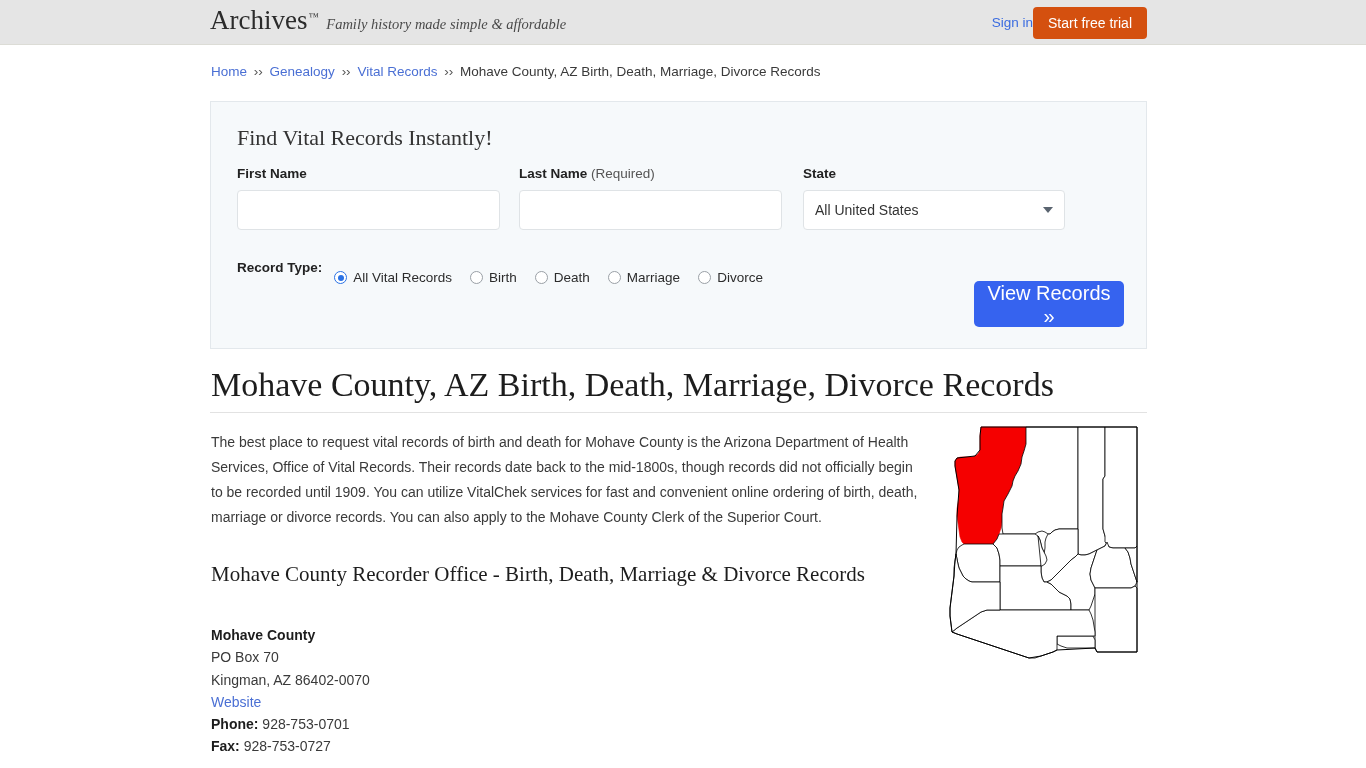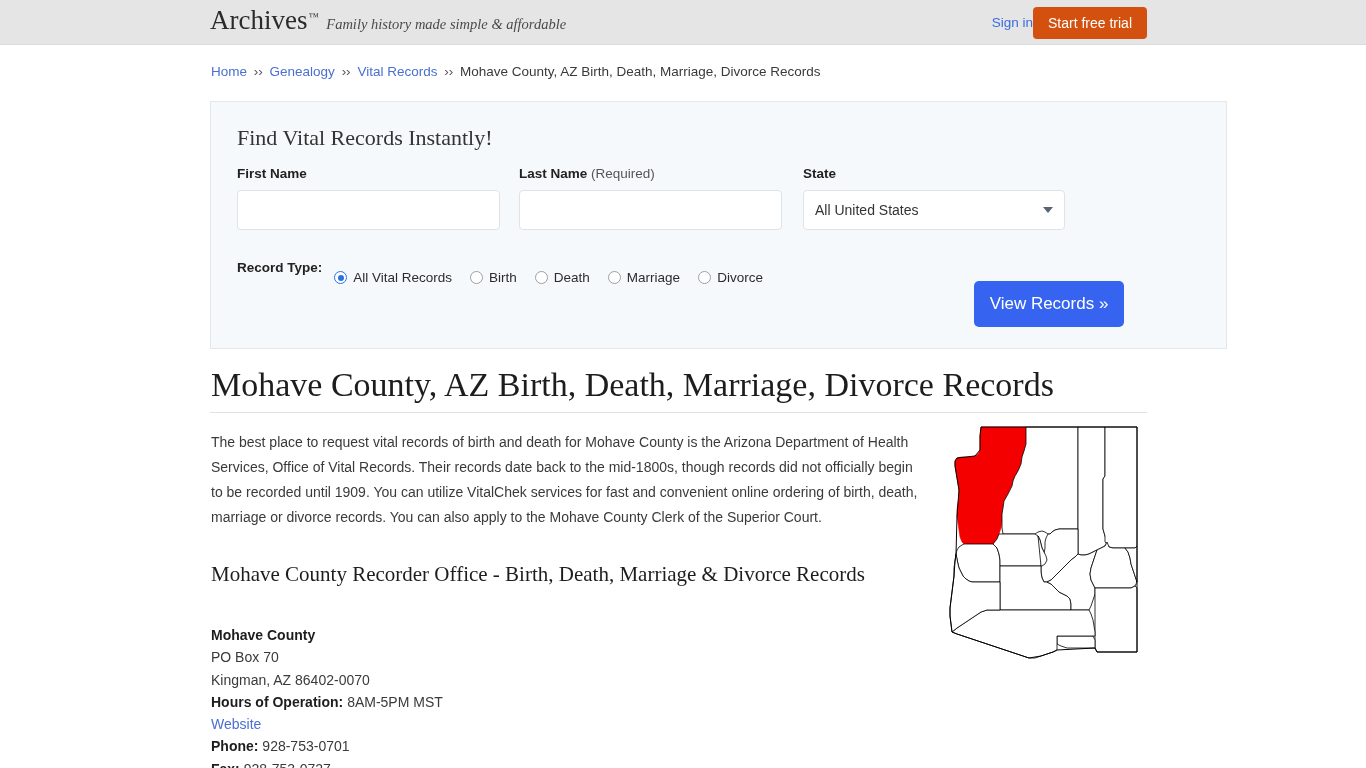--- a/index.html
+++ b/index.html
@@ -80,21 +80,21 @@
   .breadcrumb a {
     color: #4a6fd4;
     text-decoration: none;
   }
   .crumb-sep { color: #555; margin: 0 3px; }
 
   
   .search-panel {
     position: absolute;
     left: 210px; top: 101px;
-    width: 1017px; height: 248px;
+    width: 937px; height: 248px;
     background: #f6f9fb;
     border: 1px solid #e3e8ec;
   }
   .panel-title {
     position: absolute;
     left: 26px; top: 23px;
     font-family: "Liberation Serif", serif;
     font-size: 22px;
     color: #333333;
   }
@@ -201,21 +201,21 @@
 
   
   .view-btn {
     position: absolute;
     left: 763px; top: 179px;
     width: 150px; height: 46px;
     background: #3663ef;
     color: #ffffff;
     border: none;
     border-radius: 5px;
-    font-size: 17px;
+    font-size: 20px;
     font-family: "Liberation Sans", sans-serif;
     cursor: pointer;
   }
 
   
   .page-title {
     position: absolute;
     left: 211px; top: 366px;
     font-family: "Liberation Serif", serif;
     font-size: 34px;
@@ -352,24 +352,20 @@
 <div class="title-rule"></div>
 
 <p class="body-para">The best place to request vital records of birth and death for Mohave County is the Arizona Department of Health Services, Office of Vital Records. Their records date back to the mid-1800s, though records did not officially begin to be recorded until 1909. You can utilize VitalChek services for fast and convenient online ordering of birth, death, marriage or divorce records. You can also apply to the Mohave County Clerk of the Superior Court.</p>
 
 <h2 class="sub-title">Mohave County Recorder Office - Birth, Death, Marriage &amp; Divorce Records</h2>
 
 <div class="addr-block">
   <div class="addr-line b">Mohave County</div>
   <div class="addr-line">PO Box 70</div>
   <div class="addr-line">Kingman, AZ 86402-0070</div>
-  <div class="addr-line">
-    <span class="b">Hours of Operation:</span>
-    <span>8AM-5PM MST</span>
-  </div>
   <div class="addr-line">
     <a href="#">Website</a>
   </div>
   <div class="addr-line">
     <span class="b">Phone:</span>
     <span>928-753-0701</span>
   </div>
   <div class="addr-line">
     <span class="b">Fax:</span>
     <span>928-753-0727</span>

